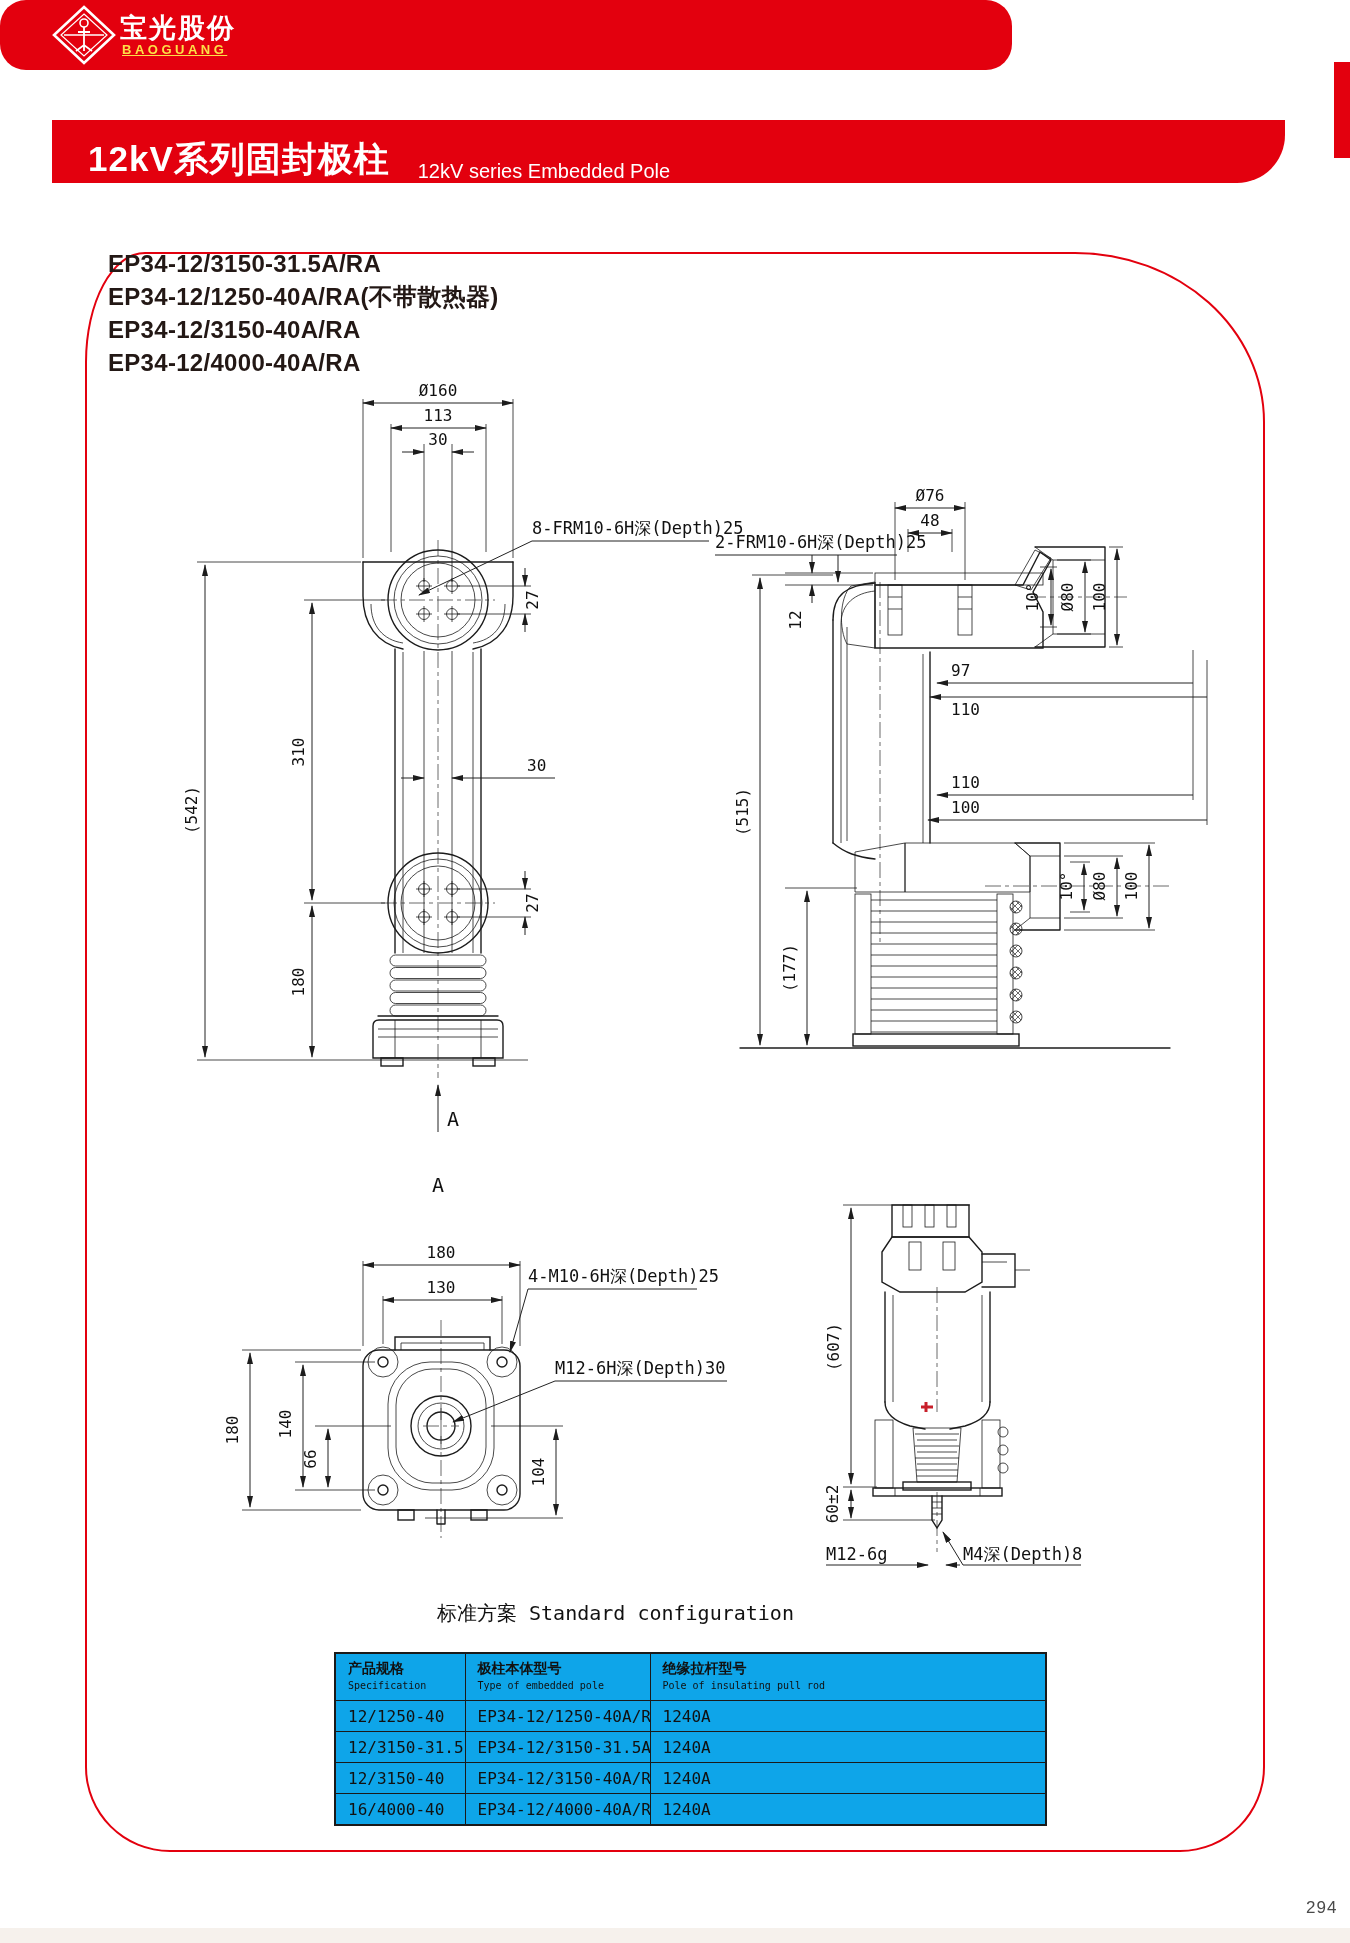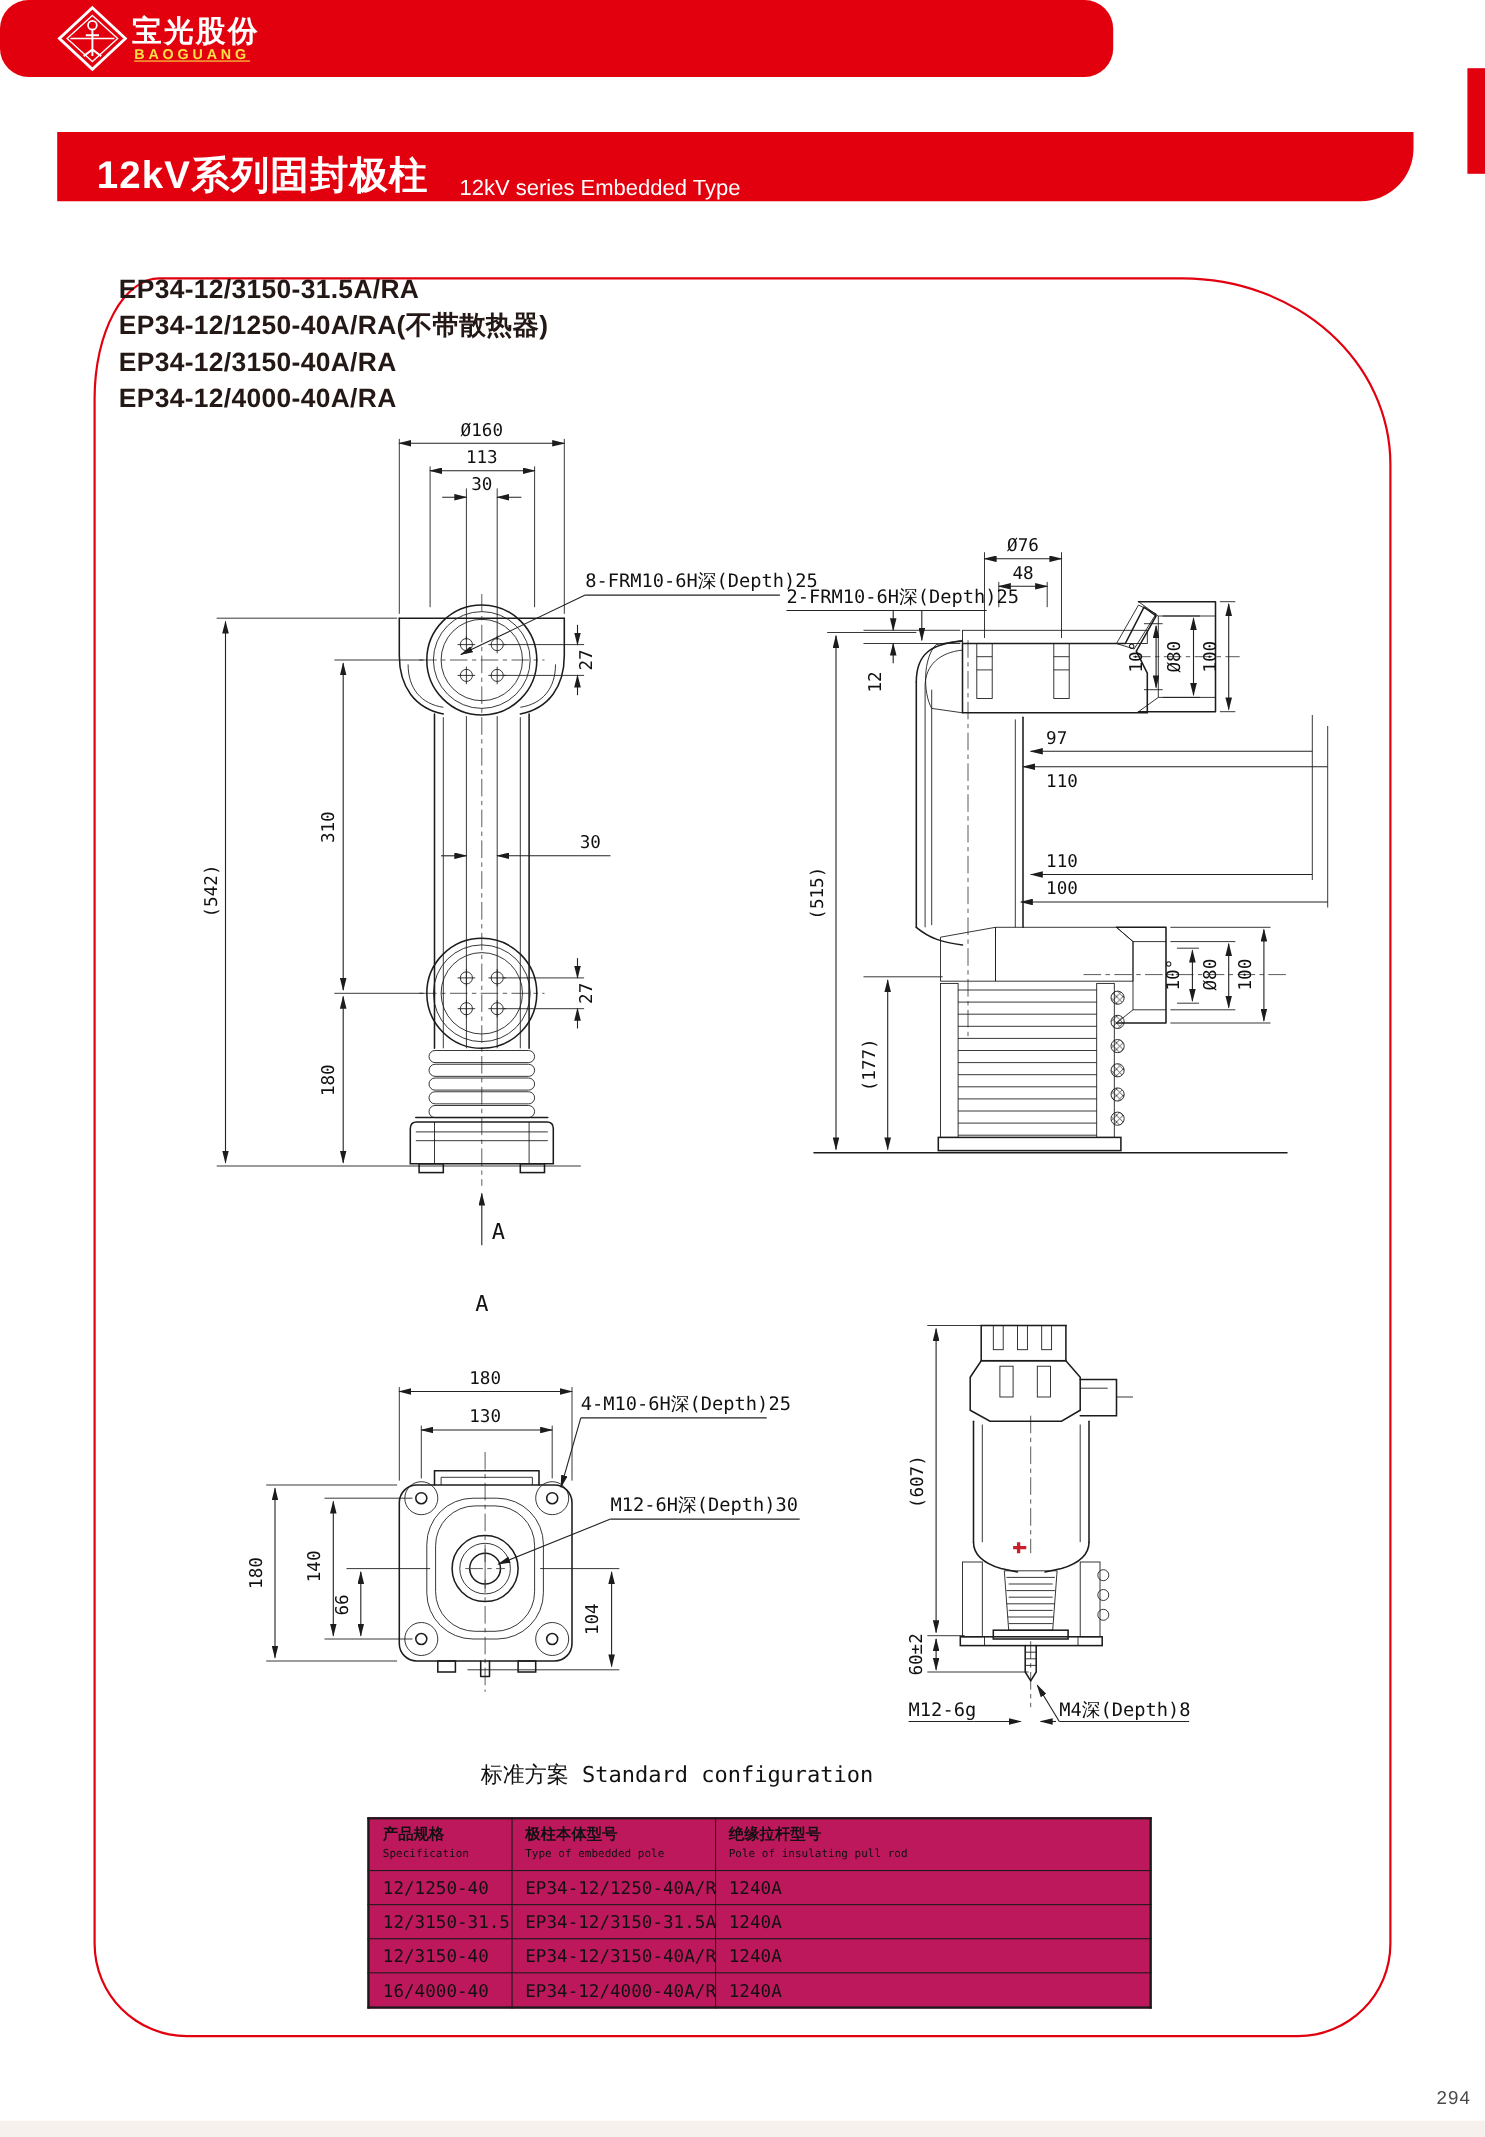--- a/index.html
+++ b/index.html
@@ -13,21 +13,21 @@
   #title-zh{color:#fff;font-size:35px;font-weight:bold;margin-left:36px;letter-spacing:1px;}
   #title-en{color:#fff;font-size:20px;margin-left:28px;padding-top:6px;}
   #side-tab{left:1334px;top:62px;width:16px;height:96px;background:#e3000e;}
   
   #frame{left:85px;top:252px;width:1180px;height:1600px;border:2.5px solid #e3000e;
          border-radius:60px 190px 85px 85px / 110px 170px 85px 85px;box-sizing:border-box;}
   #models{left:108px;top:247px;line-height:33px;font-size:24px;font-weight:bold;color:#231815;letter-spacing:0.3px;}
   #drawings{left:85px;top:252px;width:1180px;height:1600px;}
   
   #config-title{left:437px;top:1600px;font-family:"DejaVu Sans Mono",monospace;font-size:20px;color:#111;white-space:nowrap;}
-  #config-table{left:334px;top:1652px;width:711px;border-collapse:collapse;table-layout:fixed;background:#be185d;}
+  #config-table{left:334px;top:1652px;width:711px;border-collapse:collapse;table-layout:fixed;background:#0ea5e9;}
   #config-table td,#config-table th{border:1.5px solid #1a1a1a;padding:0 0 0 12px;text-align:left;vertical-align:middle;
         font-family:"DejaVu Sans Mono",monospace;color:#111;overflow:hidden;white-space:nowrap;}
   #config-table{border:2px solid #1a1a1a;}
   #config-table th{height:46px;font-weight:normal;}
   #config-table td{height:30px;font-size:16px;}
   .th-zh{font-size:14px;font-weight:bold;line-height:18px;}
   .th-en{font-size:10px;line-height:18px;}
   #page-num{left:1306px;top:1898px;font-size:17px;color:#4a4a4a;letter-spacing:1px;}
   #bottom-strip{left:0;top:1928px;width:1350px;height:15px;background:#f6f1ec;}
   
@@ -49,21 +49,21 @@
     <line x1="12" y1="30" x2="52" y2="30" stroke="#fff" stroke-width="1.4"></line>
     <circle cx="32" cy="18" r="4" fill="none" stroke="#fff" stroke-width="1.6"></circle>
     <path d="M32,22 V46 M24,46 L32,40 L40,46 M26,27 H38" stroke="#fff" stroke-width="1.8" fill="none"></path>
   </svg>
   <div class="abs" id="logo-zh">宝光股份</div>
   <div class="abs" id="logo-en">BAOGUANG</div>
 </div>
 
 <div class="abs" id="title-bar">
   <span id="title-zh">12kV系列固封极柱</span>
-  <span id="title-en">12kV series Embedded Type</span>
+  <span id="title-en">12kV series Embedded Pole</span>
 </div>
 
 <div class="abs" id="side-tab"></div>
 
 <div class="abs" id="frame"></div>
 
 <div class="abs" id="models">
   <div>EP34-12/3150-31.5A/RA</div>
   <div>EP34-12/1250-40A/RA(不带散热器)</div>
   <div>EP34-12/3150-40A/RA</div>

